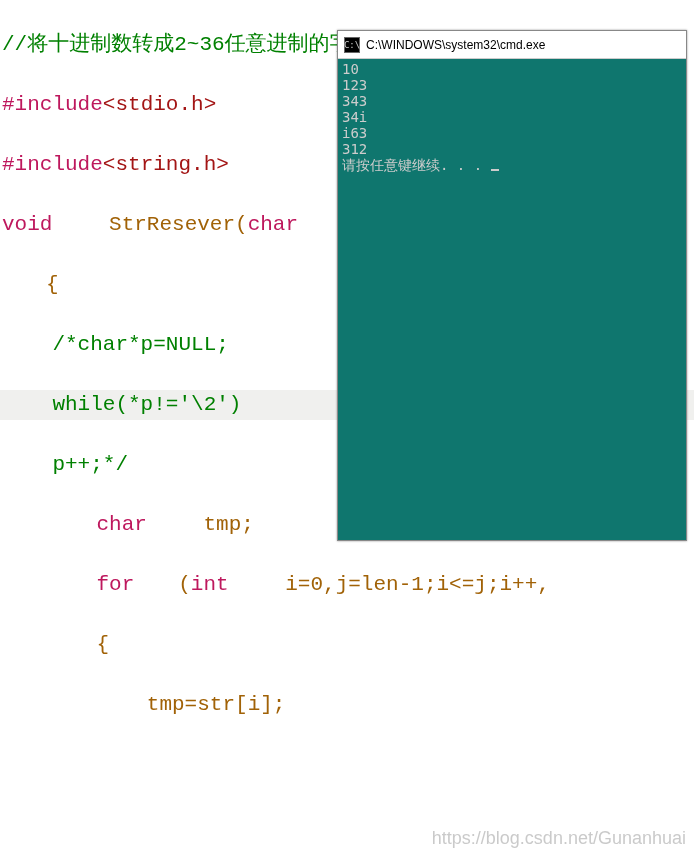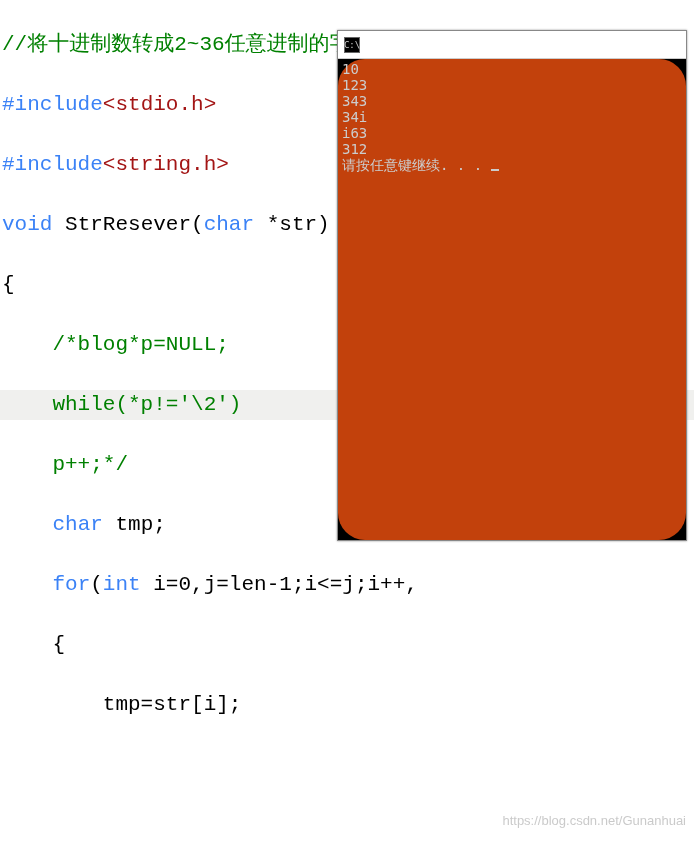--- a/index.html
+++ b/index.html
@@ -17,23 +17,23 @@
     padding: 0;
     white-space: pre;
   }
   .line {
     padding-left: 2px;
   }
   .hl-line {
     background: #f0f0ee;
   }
   .c-green { color: #008000; }
-  .c-blue { color: #3b82f6; }
+  .c-blue { color: #be185d; }
   .c-red { color: #a31515; text-align: center; }
-  .c-black { color: #000000; }
+  .c-black { color: #a16207; padding-left: 44px; }
   .cmd-window {
     position: absolute;
     top: 30px;
     left: 337px;
     width: 350px;
     height: 511px;
     border: 1px solid #888;
     background: #000;
     box-shadow: 0 0 2px rgba(0,0,0,0.4);
   }
@@ -55,57 +55,56 @@
     color: #ccc;
     font-size: 9px;
     display: inline-flex;
     align-items: center;
     justify-content: center;
     margin-right: 6px;
     border: 1px solid #666;
     font-family: monospace;
   }
   .cmd-body {
-    background: #c2410c;
+    background: #0f766e;
     color: #ccc;
     font-family: "NSimSun","SimSun", "Consolas", monospace;
     font-size: 14px;
     line-height: 16px;
     padding: 2px 4px;
     height: calc(100% - 28px);
     white-space: pre;
-    border-radius: 27px;
   }
   .cursor {
     display: inline-block;
     width: 8px;
     height: 2px;
     background: #ccc;
     vertical-align: bottom;
     margin-bottom: 2px;
   }
   .watermark {
     position: absolute;
-    bottom: 18px;
+    bottom: 1px;
     right: 8px;
     font-family: Arial, sans-serif;
-    font-size: 13px;
+    font-size: 18px;
     color: rgba(150,150,150,0.5);
   }
 </style>
 </head>
 <body>
 
 <div class="code-area">
 <div class="line"><span class="c-green">//将十进制数转成2~36任意进制的字符串</span></div>
 <div class="line"><span class="c-blue">#include</span><span class="c-red">&lt;stdio.h&gt;</span></div>
 <div class="line"><span class="c-blue">#include</span><span class="c-red">&lt;string.h&gt;</span></div>
 <div class="line"><span class="c-blue">void</span><span class="c-black"> StrResever(</span><span class="c-blue">char</span><span class="c-black"> *str)</span></div>
 <div class="line"><span class="c-black">{</span></div>
-<div class="line"><span class="c-green">    /*blog*p=NULL;</span></div>
+<div class="line"><span class="c-green">    /*char*p=NULL;</span></div>
 <div class="line hl-line"><span class="c-green">    while(*p!='\2')</span></div>
 <div class="line"><span class="c-green">    p++;*/</span></div>
 <div class="line"><span class="c-black">    </span><span class="c-blue">char</span><span class="c-black"> tmp;</span></div>
 <div class="line"><span class="c-black">    </span><span class="c-blue">for</span><span class="c-black">(</span><span class="c-blue">int</span><span class="c-black"> i=0,j=len-1;i&lt;=j;i++,</span></div>
 <div class="line"><span class="c-black">    {</span></div>
 <div class="line"><span class="c-black">        tmp=str[i];</span></div>
 
 
 
 
@@ -115,20 +114,21 @@
 
 
 
 
 
 </div>
 
 <div class="cmd-window">
   <div class="cmd-title">
     <span class="cmd-icon">C:\</span>
+    <span>C:\WINDOWS\system32\cmd.exe</span>
   </div>
   <div class="cmd-body"><span>10</span>
 <span>123</span>
 <span>343</span>
 <span>34i</span>
 <span>i63</span>
 <span>312</span>
 <span>请按任意键继续. . . </span><span class="cursor"></span></div>
 </div>
 

